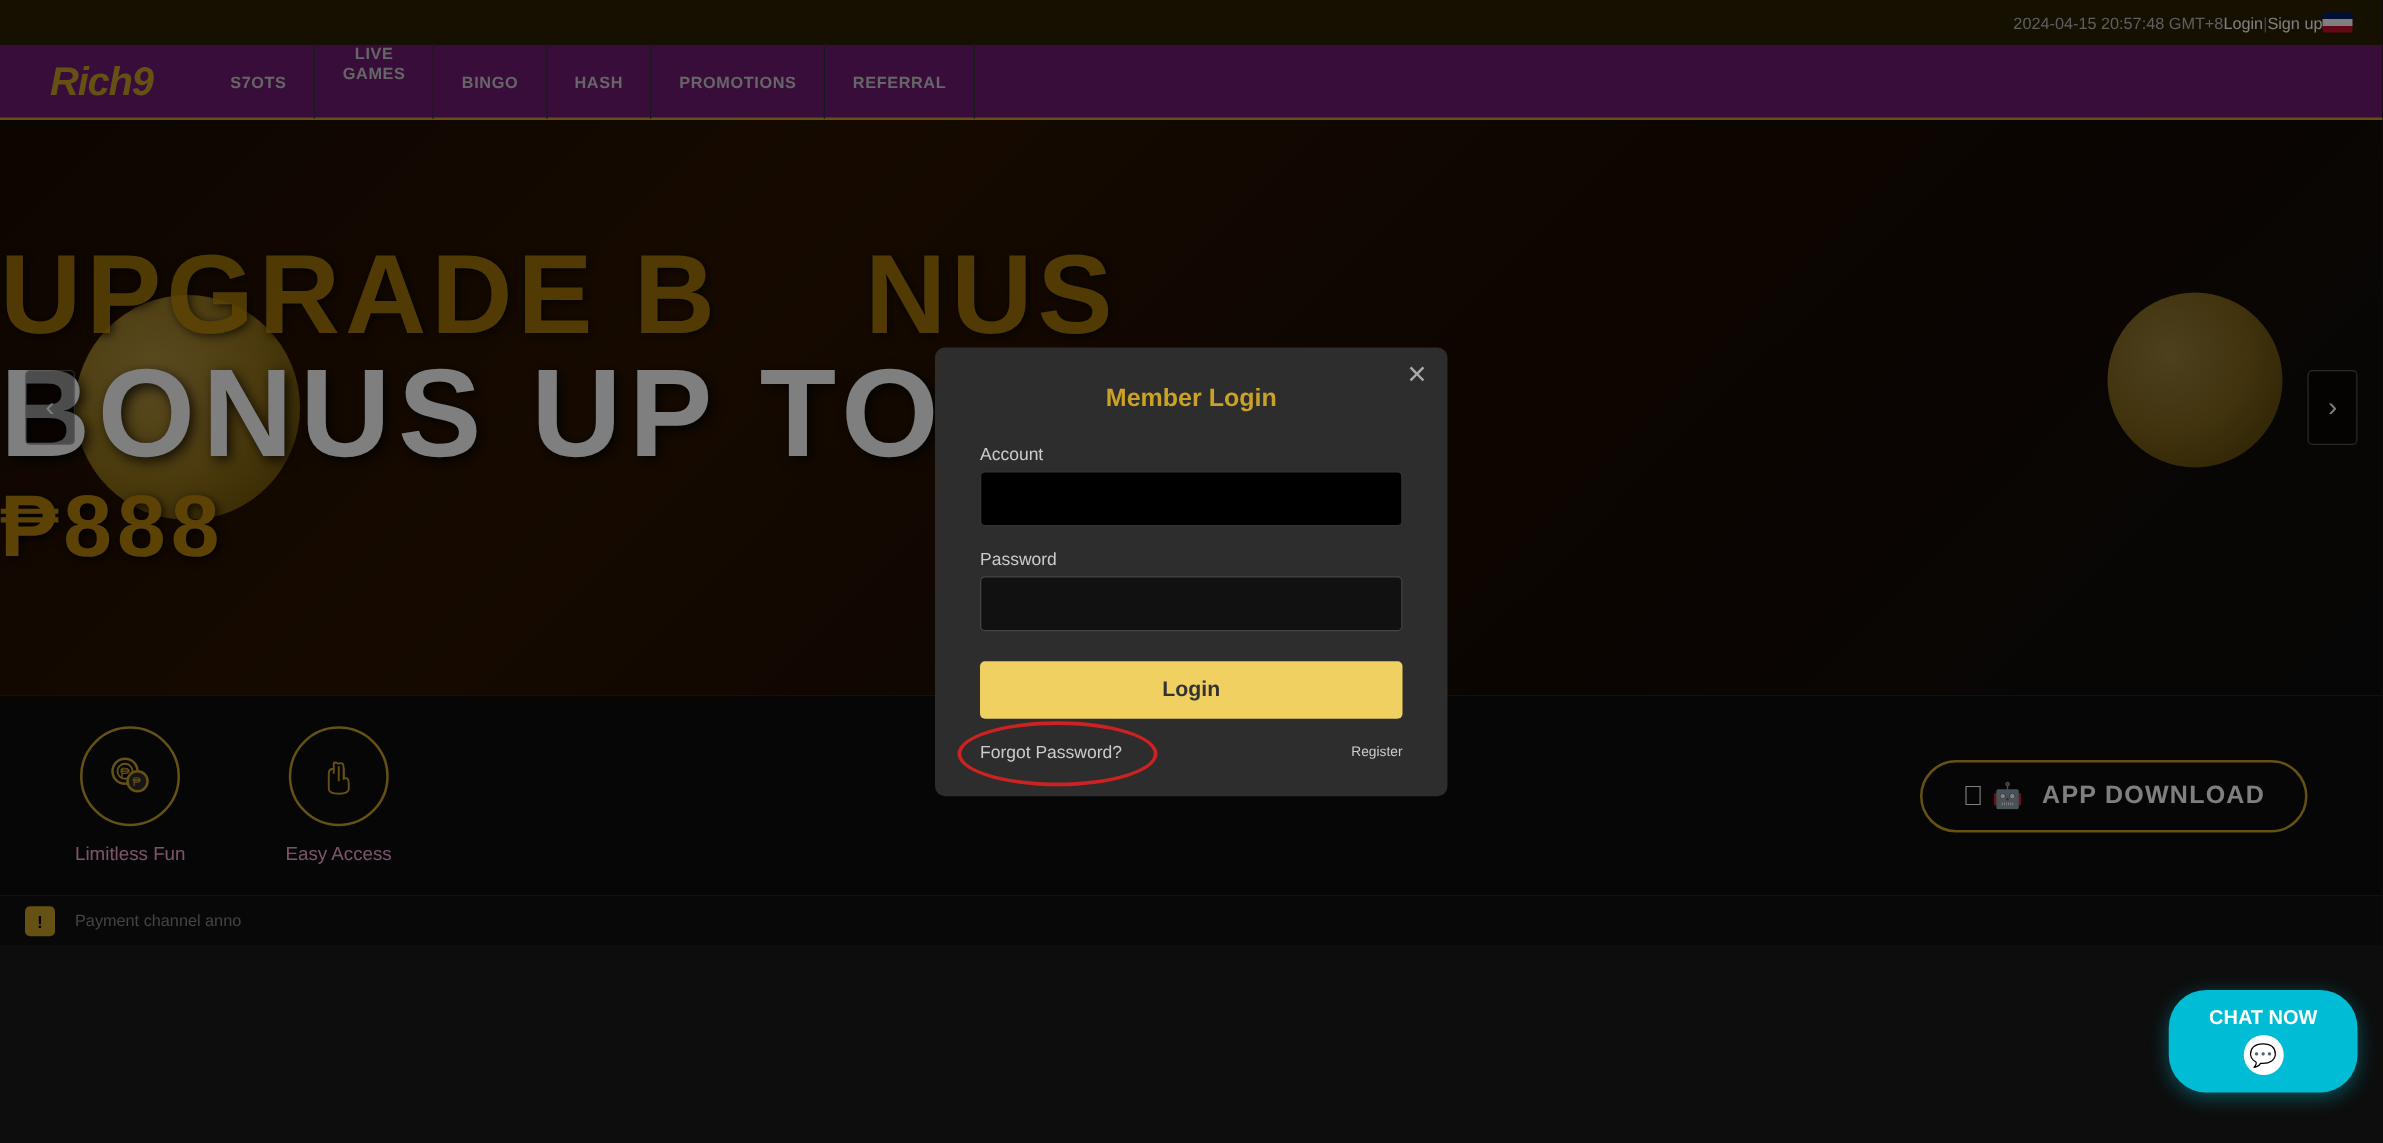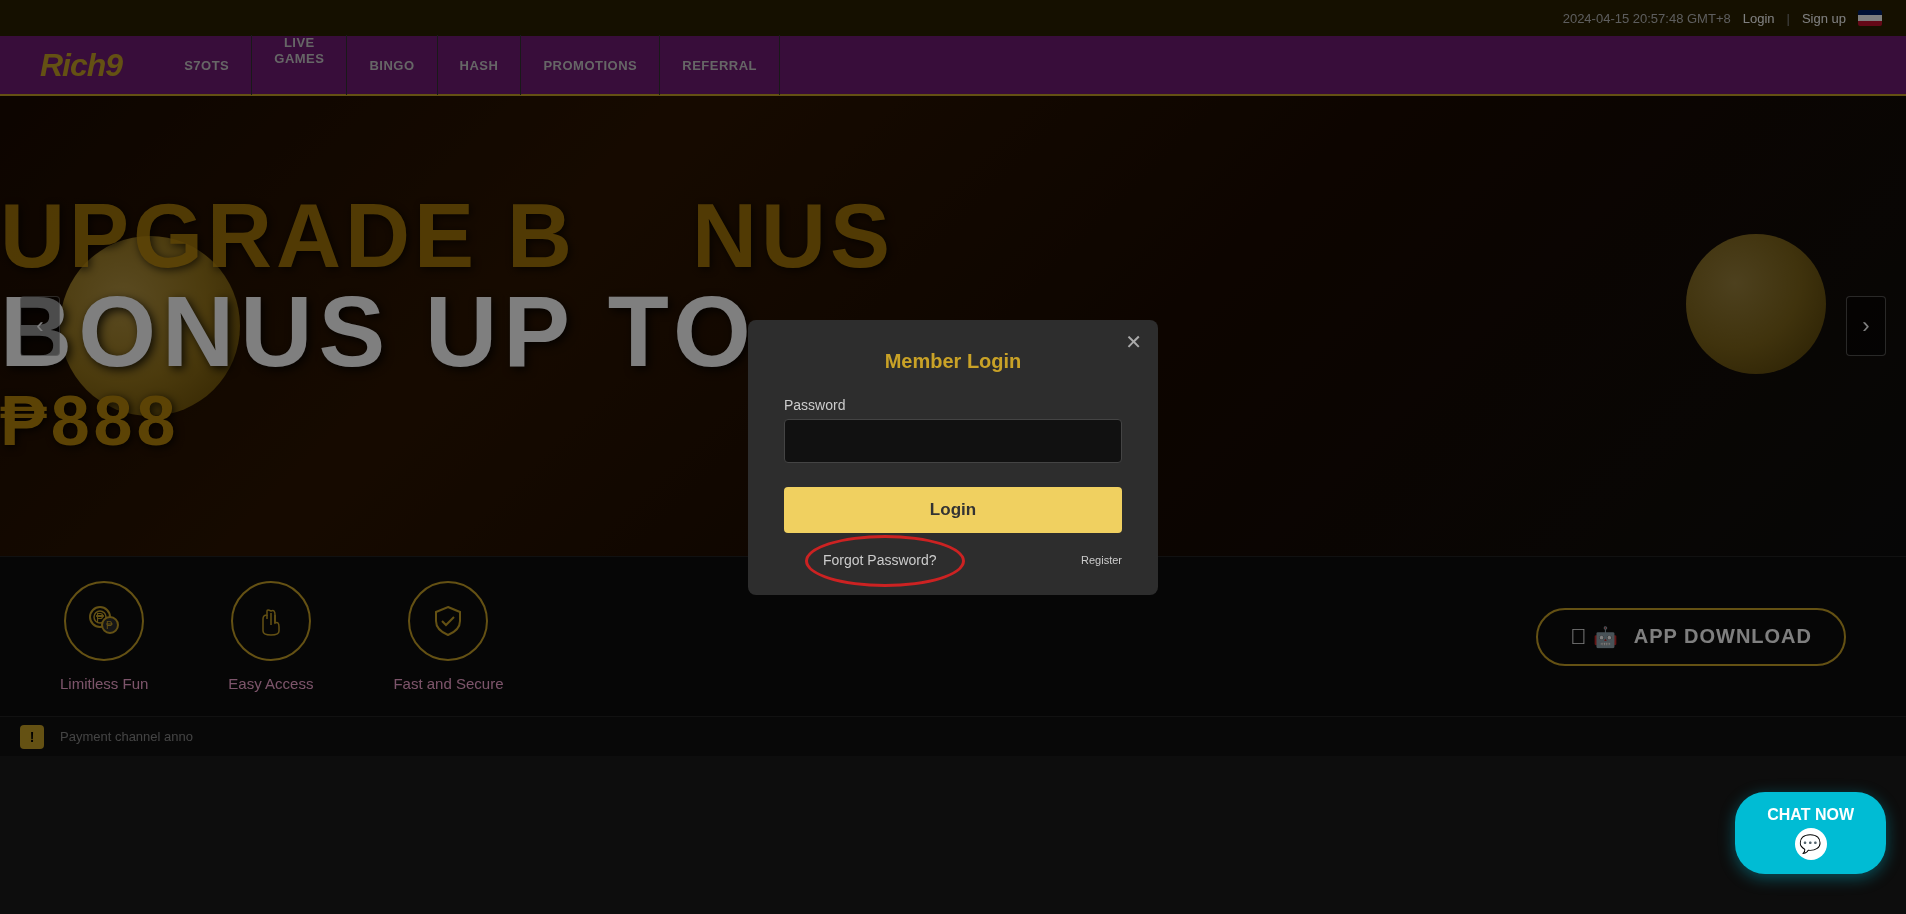--- a/index.html
+++ b/index.html
@@ -13,21 +13,20 @@
     }
 
     
     .top-bar {
       background: #2a2000;
       height: 36px;
       display: flex;
       align-items: center;
       justify-content: flex-end;
       padding: 0 24px;
-      gap: 12px;
       font-size: 13px;
       color: #ccc;
       text-align: right;
     }
     .top-bar .datetime { color: #bbb; }
     .top-bar .login-link { color: #fff; cursor: pointer; text-decoration: none; }
     .top-bar .sep { color: #888; }
     .top-bar .signup-link { color: #fff; cursor: pointer; text-decoration: none; }
     .flag-icon {
       width: 24px;
@@ -440,59 +439,54 @@
       <div class="feature-icon-wrap">
         <svg class="svg-icon" viewBox="0 0 36 36">
           <path d="M18 8 Q22 6 22 12 L22 20 Q26 18 26 24 L26 28 Q26 32 18 32 Q10 32 10 28 L10 16 Q10 12 14 12 L14 8 Q14 6 18 8Z" stroke="#c9a227" stroke-width="1.5" fill="none"></path>
           <path d="M14 16 L14 12" stroke="#c9a227" stroke-width="1.5"></path>
           <path d="M22 20 L22 12" stroke="#c9a227" stroke-width="1.5"></path>
           <path d="M18 22 L18 10" stroke="#c9a227" stroke-width="1.5"></path>
         </svg>
       </div>
       <span class="feature-label">Easy Access</span>
     </div>
-    <div class="feature-item">
-      <div class="feature-icon-wrap">
-        <svg class="svg-icon" viewBox="0 0 36 36">
-          <path d="M18 4 L30 9 L30 18 Q30 27 18 32 Q6 27 6 18 L6 9 Z" stroke="#c9a227" stroke-width="2" fill="none"></path>
-          <path d="M12 18 L16 22 L24 14" stroke="#c9a227" stroke-width="2" fill="none"></path>
-        </svg>
-      </div>
-      <span class="feature-label">Fast and Secure</span>
-    </div>
   </div>
   <div class="app-download-btn">
     <div class="app-icons">
       <span class="app-icon-apple"></span>
       <span class="app-icon-android">🤖</span>
     </div>
     <span>APP DOWNLOAD</span>
   </div>
 </div>
 
 <div class="ticker">
   <div class="ticker-icon">!</div>
   <span>Payment channel anno</span>
 </div>
 
 <div class="modal-overlay">
   <div class="modal">
     <button class="modal-close">✕</button>
     <div class="modal-title">Member Login</div>
 
+    <div class="form-group">
+      <label class="form-label">Account</label>
+      <input class="form-input account-filled" type="text" value="" style="">
+    </div>
 
     <div class="form-group">
       <label class="form-label">Password</label>
       <input class="form-input" type="password" value="" style="">
     </div>
 
     <button class="login-btn">Login</button>
 
     <div class="modal-footer">
-      <div style="position:relative;margin-left:39px;">
+      <div style="position:relative;">
         <div class="forgot-pw-circle"></div>
         <a class="forgot-pw">Forgot Password?</a>
       </div>
       <a class="register-link">Register</a>
     </div>
   </div>
 </div>
 
 <div class="chat-now">
   <span>CHAT NOW</span>

